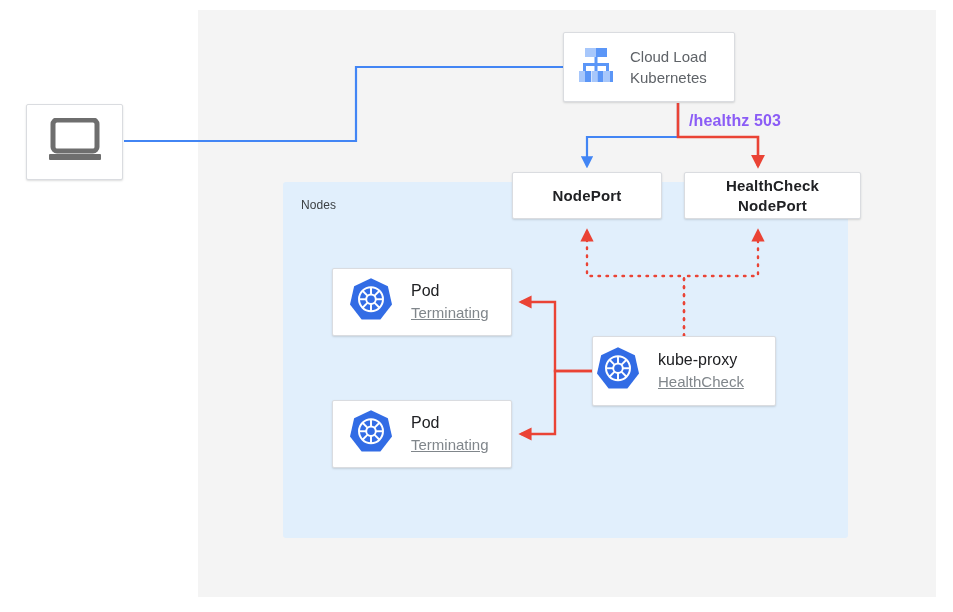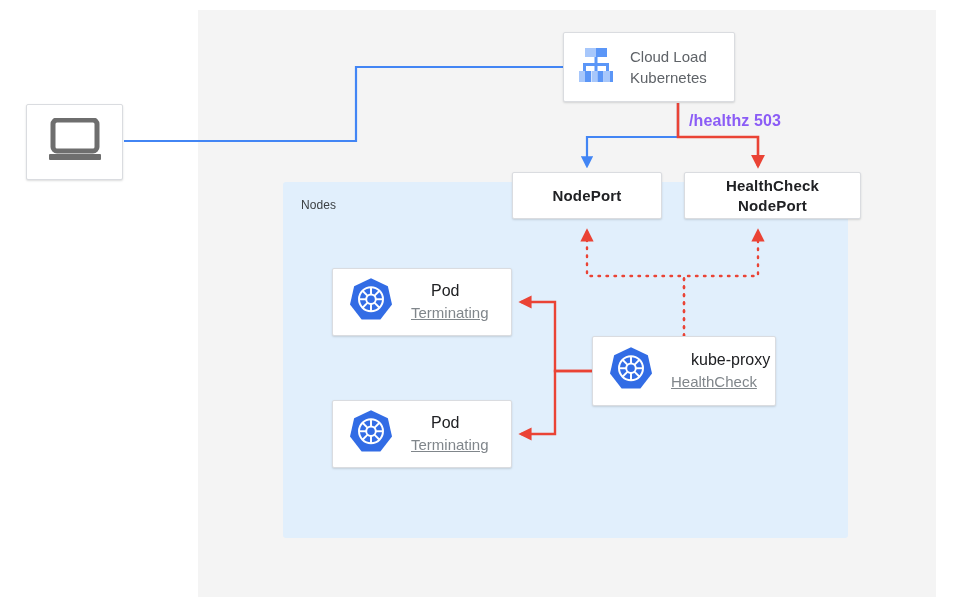--- a/index.html
+++ b/index.html
@@ -109,31 +109,30 @@
   }
   .pod-card-1 { top: 268px; }
   .pod-card-2 { top: 400px; }
   .kp-card {
     left: 592px;
     top: 336px;
     width: 184px;
     height: 70px;
     display: flex;
     align-items: center;
-    padding-left: 14px;
+    padding-left: 1px;
   }
   .entity-text {
     margin-left: 16px;
     line-height: 22px;
   }
   .entity-title {
     font-size: 16px;
     color: #202124;
     white-space: nowrap;
-    margin-left: 20px;
   }
   .entity-sub {
     font-size: 15px;
     color: #80868b;
     white-space: nowrap;
     text-decoration: underline;
   }
   .healthz-label {
     position: absolute;
     left: 689px;

